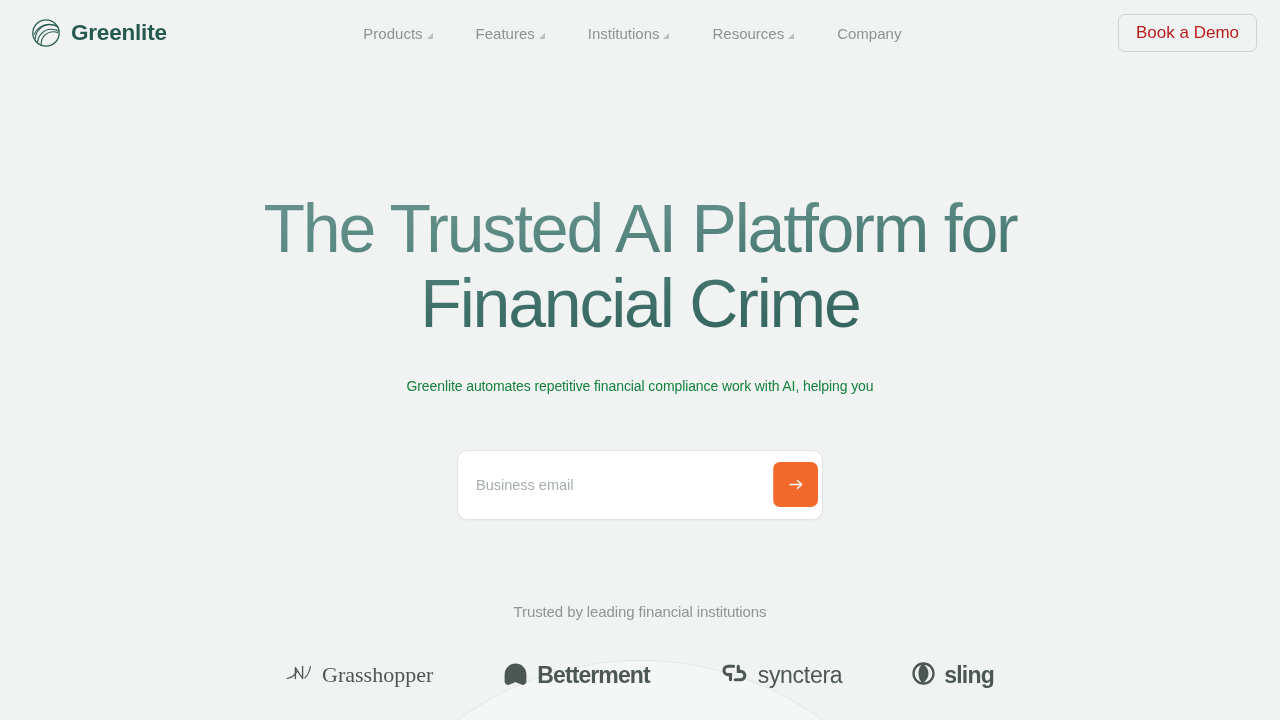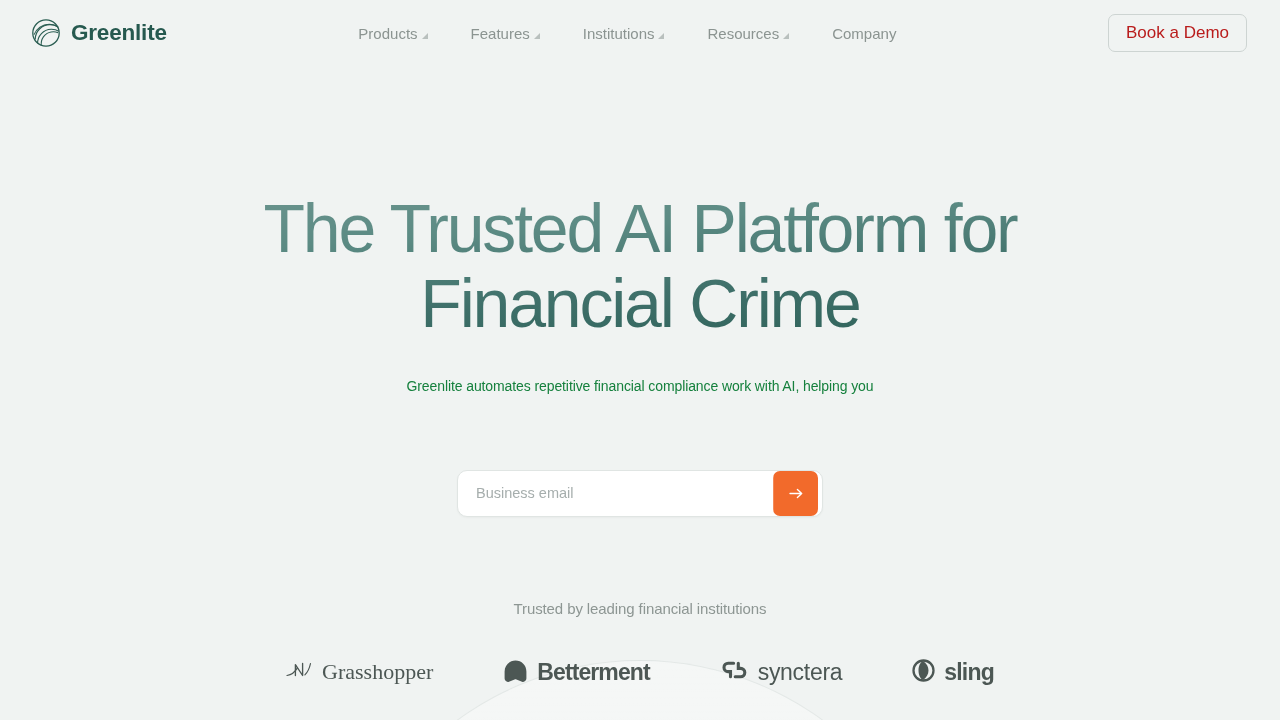--- a/index.html
+++ b/index.html
@@ -17,21 +17,21 @@
     -webkit-font-smoothing: antialiased;
     color: #3c4442;
     position: relative;
   }
 
   
   .header {
     height: 66px;
     display: flex;
     align-items: center;
-    padding: 0 33px 0 30px;
+    padding: 0 23px 0 30px;
     position: relative;
     z-index: 20;
   }
 
   .brand {
     display: flex;
     align-items: center;
     gap: 9px;
     text-decoration: none;
     flex: 0 0 auto;
@@ -126,23 +126,23 @@
     max-width: 600px;
     font-size: 14px;
     line-height: 1.65;
     color: #15803d;
     letter-spacing: -0.1px;
   }
   .subhead .line { display: block; }
 
   
   .signup {
-    margin: 72px auto 0;
+    margin: 52px auto 0;
     width: 366px;
-    height: 47px;
+    height: 70px;
     background: #ffffff;
     border: 1px solid #e0e5e3;
     border-radius: 10px;
     display: flex;
     align-items: center;
     padding: 4px;
     box-shadow: 0 1px 2px rgba(40,60,55,0.04);
   }
   .email-input {
     flex: 1 1 auto;

